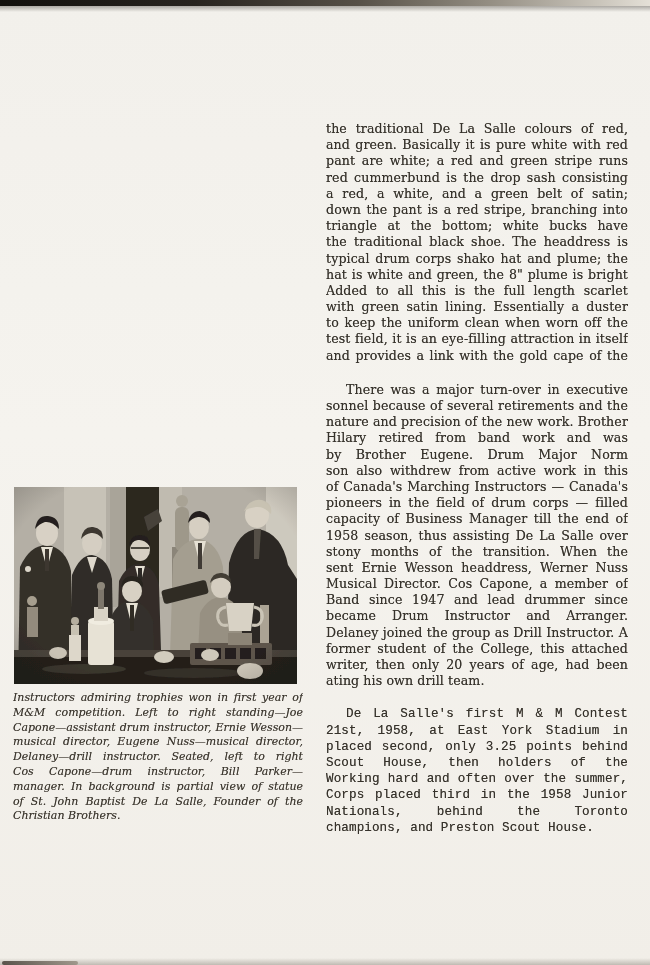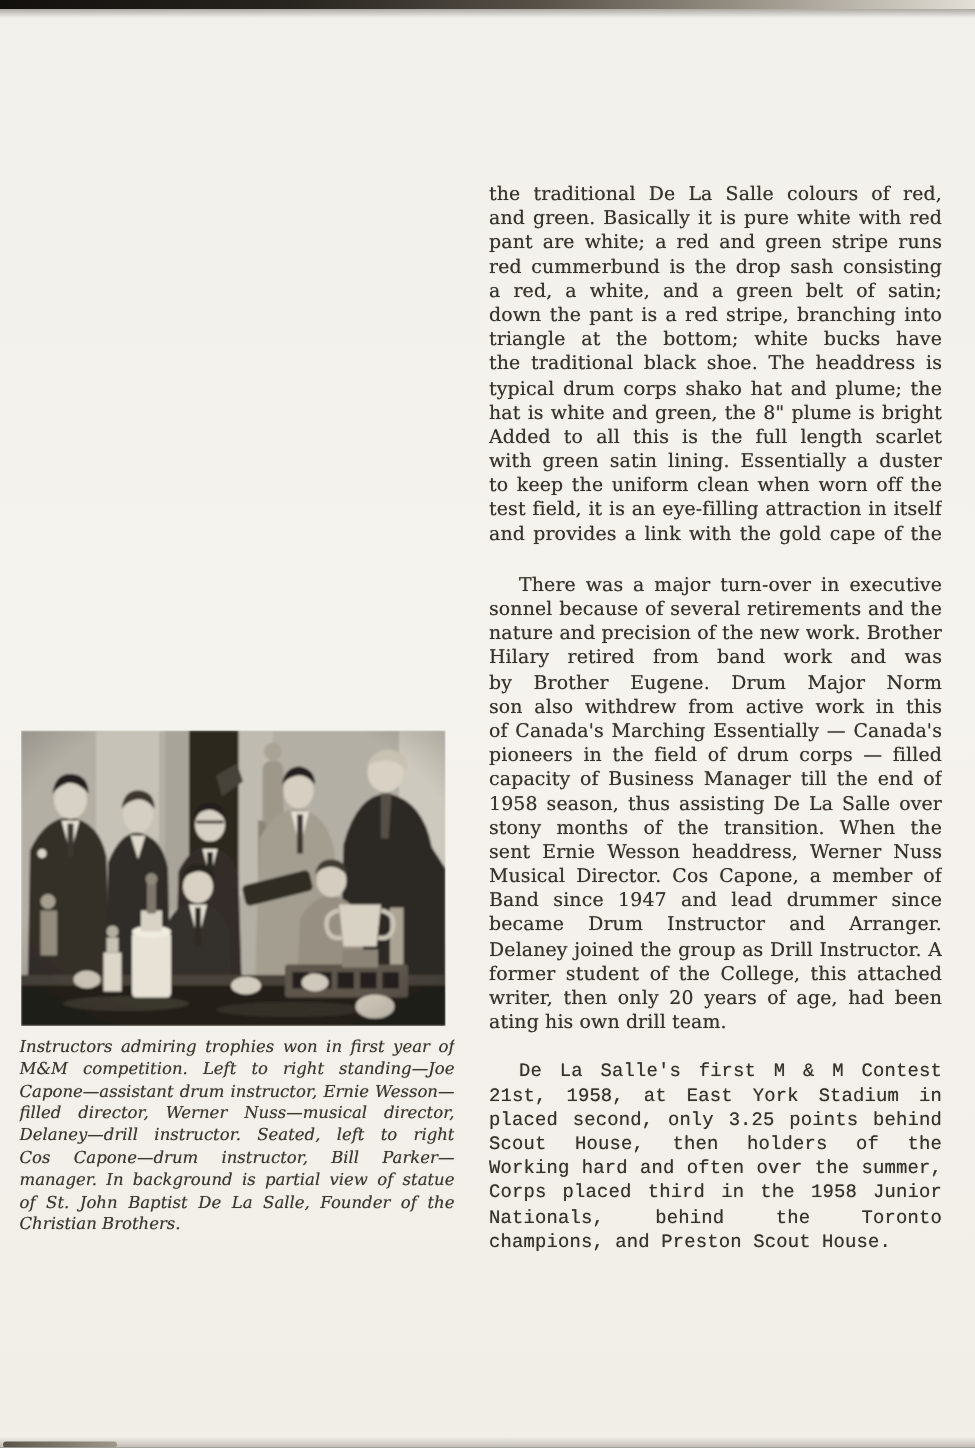--- a/index.html
+++ b/index.html
@@ -181,21 +181,21 @@
         </g>
         <rect x="0" y="0" width="283" height="197" fill="url(#vig)"></rect>
       </g>
     </svg>
   </figure>
 
   <figcaption class="caption">
       <div class="cap-line">Instructors admiring trophies won in first year of</div>
       <div class="cap-line">M&amp;M competition. Left to right standing—Joe</div>
       <div class="cap-line">Capone—assistant drum instructor, Ernie Wesson—</div>
-      <div class="cap-line">filled director, Werner Nuss—musical director,</div>
+      <div class="cap-line">musical director, Eugene Nuss—musical director,</div>
       <div class="cap-line">Delaney—drill instructor. Seated, left to right</div>
       <div class="cap-line">Cos Capone—drum instructor, Bill Parker—business</div>
       <div class="cap-line">manager. In background is partial view of statue</div>
       <div class="cap-line">of St. John Baptist De La Salle, Founder of the</div>
       <div class="cap-line last">Christian Brothers.</div>
     </figcaption>
 
   <div class="column">
     <div class="para para-1">
         <div class="line">the traditional De La Salle colours of red, white,</div>
@@ -214,21 +214,21 @@
         <div class="line">test field, it is an eye-filling attraction in itself</div>
         <div class="line last">and provides a link with the gold cape of the past.</div>
       </div>
     <div class="para para-2 indent">
         <div class="line">There was a major turn-over in executive per-</div>
         <div class="line">sonnel because of several retirements and the</div>
         <div class="line">nature and precision of the new work. Brother</div>
         <div class="line">Hilary retired from band work and was succeeded</div>
         <div class="line">by Brother Eugene. Drum Major Norm Hutchin-</div>
         <div class="line">son also withdrew from active work in this field.</div>
-        <div class="line">of Canada's Marching Essentially — Canada's</div>
+        <div class="line">of Canada's Marching Instructors — Canada's</div>
         <div class="line">pioneers in the field of drum corps — filled the</div>
         <div class="line">capacity of Business Manager till the end of the</div>
         <div class="line">1958 season, thus assisting De La Salle over the</div>
         <div class="line">stony months of the transition. When the army</div>
         <div class="line">sent Ernie Wesson headdress, Werner Nuss became</div>
         <div class="line">Musical Director. Cos Capone, a member of the</div>
         <div class="line">Band since 1947 and lead drummer since 1952,</div>
         <div class="line">became Drum Instructor and Arranger. Michael</div>
         <div class="line">Delaney joined the group as Drill Instructor. A</div>
         <div class="line">former student of the College, this attached drill</div>

